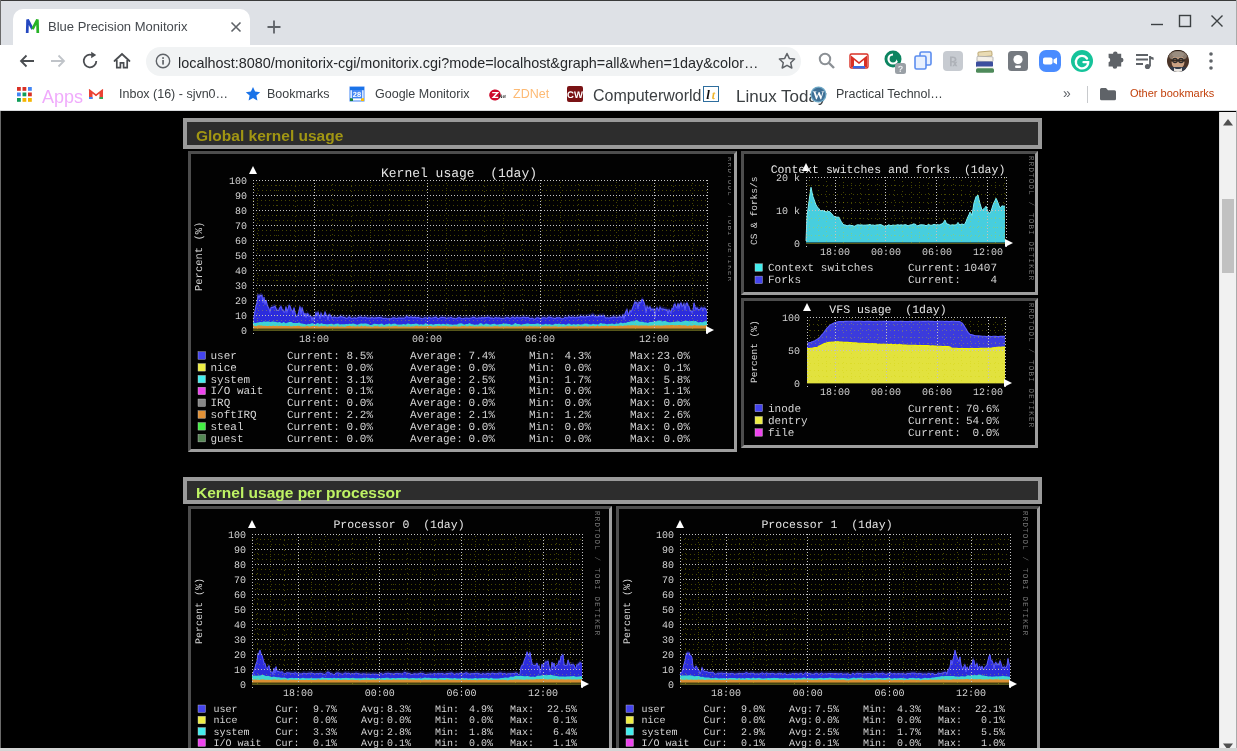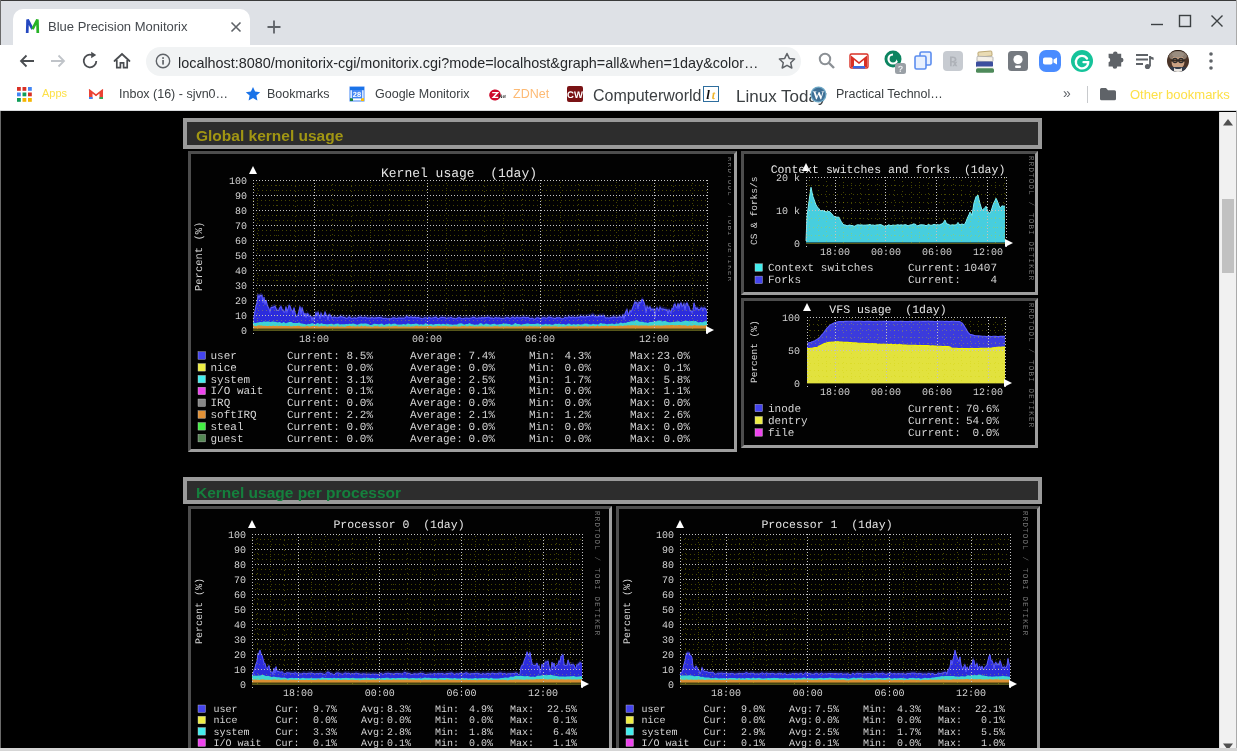--- a/index.html
+++ b/index.html
@@ -140,21 +140,21 @@
     <rect x="0.0" y="0.0" width="3.8" height="3.8" fill="#d93025"></rect>
     <rect x="5.5" y="0.0" width="3.8" height="3.8" fill="#d93025"></rect>
     <rect x="11.0" y="0.0" width="3.8" height="3.8" fill="#4285f4"></rect>
     <rect x="0.0" y="5.5" width="3.8" height="3.8" fill="#4285f4"></rect>
     <rect x="5.5" y="5.5" width="3.8" height="3.8" fill="#0f9d58"></rect>
     <rect x="11.0" y="5.5" width="3.8" height="3.8" fill="#d93025"></rect>
     <rect x="0.0" y="11.0" width="3.8" height="3.8" fill="#0f9d58"></rect>
     <rect x="5.5" y="11.0" width="3.8" height="3.8" fill="#f4b400"></rect>
     <rect x="11.0" y="11.0" width="3.8" height="3.8" fill="#f4b400"></rect>
   </svg>
-<div class="abs" style="left:42px;top:87px;font-size:11px;color:#fde047">Apps</div>
+<div class="abs" style="left:42px;top:87px;font-size:18px;color:#f0abfc">Apps</div>
 <svg class="abs" style="left:88px;top:86px" width="16" height="16" viewBox="0 0 16 16">
     <path d="M1,3.5 V13 H4.5 V7.5 L8,10.2 L11.5,7.5 V13 H15 V3.5 L8,9 Z" fill="#ea4335"></path>
     <path d="M1,3.5 L8,9 L15,3.5" fill="none" stroke="#ea4335" stroke-width="1.2"></path>
     <rect x="1" y="11" width="3.5" height="2" fill="#4285f4"></rect>
     <rect x="11.5" y="11" width="3.5" height="2" fill="#34a853"></rect>
   </svg>
 <div class="abs" style="left:119px;top:87px;font-size:12.5px;color:#3c4043">Inbox (16) - sjvn0…</div>
 <svg class="abs" style="left:245px;top:86px" width="16" height="16" viewBox="0 0 16 16">
     <path d="M8,1 L10.1,5.6 L15.2,6.2 L11.4,9.6 L12.4,14.6 L8,12.1 L3.6,14.6 L4.6,9.6 L0.8,6.2 L5.9,5.6 Z" fill="#1a73e8"></path>
   </svg>
@@ -189,25 +189,25 @@
     <circle cx="8.5" cy="8.5" r="8" fill="#6da6c4"></circle>
     <circle cx="8.5" cy="8.5" r="6.7" fill="#3f7096"></circle>
     <text x="8.5" y="12.8" text-anchor="middle" font-size="11.5" font-weight="bold" fill="#fff" font-family="Liberation Serif">W</text>
   </svg>
 <div class="abs" style="left:836px;top:87px;font-size:12.5px;color:#3c4043">Practical Technol…</div>
 <div class="abs" style="left:1063px;top:85px;font-size:14px;color:#5f6368">»</div>
 <div class="abs" style="left:1087px;top:86px;width:1px;height:17px;background:#c8cacd"></div>
 <svg class="abs" style="left:1099px;top:87px" width="18" height="14" viewBox="0 0 18 14">
     <path d="M1,2.5 a1.5,1.5 0 0 1 1.5,-1.5 h4.5 l2,2.2 h6.5 a1.5,1.5 0 0 1 1.5,1.5 v7 a1.5,1.5 0 0 1 -1.5,1.5 h-13 a1.5,1.5 0 0 1 -1.5,-1.5 z" fill="#5f6368"></path>
   </svg>
-<div class="abs" style="left:1130px;top:87px;font-size:13px;color:#fde047">Other bookmarks</div>
+<div class="abs" style="left:1130px;top:87px;font-size:11px;color:#c2410c">Other bookmarks</div>
 <div class="abs" style="left:183px;top:118px;width:859px;height:31px;background:#2d2d2d;border:4px solid #9a9a9a"></div>
 <div class="abs" style="left:196px;top:127px;font-size:15.5px;font-weight:bold;color:#a19613">Global kernel usage</div>
 <div class="abs" style="left:183px;top:477px;width:859px;height:27px;background:#2d2d2d;border:4px solid #9a9a9a"></div>
-<div class="abs" style="left:196px;top:484px;font-size:15.5px;font-weight:bold;color:#15803d">Kernel usage per processor</div>
+<div class="abs" style="left:196px;top:484px;font-size:15.5px;font-weight:bold;color:#bef264">Kernel usage per processor</div>
 <div class="abs" style="left:188px;top:151px;width:549px;height:301px;background:#000;border:3px solid;border-color:#4d4d4d #9e9e9e #9e9e9e #4d4d4d"></div>
 <div class="abs" style="left:741px;top:151px;width:297px;height:144px;background:#000;border:3px solid;border-color:#4d4d4d #9e9e9e #9e9e9e #4d4d4d"></div>
 <div class="abs" style="left:741px;top:298px;width:297px;height:150px;background:#000;border:3px solid;border-color:#4d4d4d #9e9e9e #9e9e9e #4d4d4d"></div>
 <div class="abs" style="left:188px;top:506px;width:424px;height:260px;background:#000;border:3px solid;border-color:#4d4d4d #9e9e9e #9e9e9e #4d4d4d"></div>
 <div class="abs" style="left:616px;top:506px;width:424px;height:260px;background:#000;border:3px solid;border-color:#4d4d4d #9e9e9e #9e9e9e #4d4d4d"></div>
 <svg class="abs" style="left:191px;top:154px" width="540" height="295" viewBox="191 154 540 295">
     <rect x="191" y="154" width="540" height="295" fill="#020202"></rect>
     <polygon points="253,330 253,316.0 254,315.3 255,308.1 256,303.4 257,300.3 258,292.6 259,295.0 260,292.6 261,293.3 262,292.6 263,300.5 264,294.5 265,302.1 266,297.7 267,301.7 268,304.3 269,306.3 270,309.3 271,305.1 272,304.8 273,304.8 274,304.2 275,303.7 276,306.0 277,307.9 278,307.9 279,307.5 280,305.1 281,303.9 282,307.1 283,307.3 284,309.7 285,309.4 286,304.1 287,309.4 288,306.5 289,303.0 290,303.6 291,307.1 292,307.9 293,310.8 294,305.1 295,310.0 296,314.2 297,313.7 298,312.7 299,308.3 300,303.8 301,312.0 302,304.8 303,308.4 304,314.1 305,310.5 306,315.1 307,311.2 308,311.4 309,313.8 310,313.4 311,313.8 312,317.6 313,314.6 314,317.2 315,314.0 316,310.2 317,312.8 318,309.7 319,312.4 320,316.4 321,310.9 322,313.5 323,312.9 324,314.3 325,309.1 326,313.0 327,313.1 328,317.6 329,312.2 330,312.7 331,313.7 332,315.6 333,314.9 334,314.4 335,314.8 336,315.2 337,315.3 338,315.2 339,314.9 340,314.2 341,314.0 342,314.4 343,314.6 344,314.8 345,315.2 346,315.5 347,315.7 348,315.1 349,314.3 350,314.7 351,315.4 352,315.8 353,315.7 354,315.3 355,315.4 356,315.7 357,315.5 358,315.1 359,314.7 360,314.5 361,314.5 362,315.1 363,315.3 364,314.9 365,314.6 366,315.0 367,315.6 368,315.4 369,315.3 370,315.6 371,315.3 372,314.8 373,315.4 374,315.7 375,315.3 376,315.3 377,315.3 378,315.1 379,315.1 380,315.1 381,315.0 382,315.4 383,315.9 384,315.9 385,315.8 386,315.7 387,316.2 388,316.4 389,316.0 390,316.3 391,316.3 392,315.7 393,315.3 394,315.2 395,315.5 396,315.9 397,315.9 398,315.6 399,315.4 400,315.4 401,315.5 402,315.6 403,315.5 404,315.7 405,315.2 406,314.5 407,314.0 408,314.4 409,315.2 410,314.8 411,314.2 412,314.7 413,315.2 414,314.8 415,314.7 416,315.4 417,315.2 418,314.9 419,315.3 420,315.5 421,315.9 422,316.1 423,315.9 424,315.5 425,315.2 426,315.2 427,315.6 428,315.4 429,314.9 430,315.2 431,315.6 432,315.4 433,315.3 434,315.2 435,314.8 436,314.7 437,315.3 438,316.2 439,316.0 440,315.2 441,314.9 442,314.7 443,315.0 444,315.2 445,315.1 446,315.8 447,315.8 448,315.2 449,315.5 450,315.2 451,314.8 452,315.4 453,315.8 454,315.6 455,316.1 456,316.4 457,315.7 458,315.2 459,315.1 460,315.2 461,315.6 462,316.0 463,316.2 464,315.8 465,315.5 466,315.5 467,315.5 468,315.8 469,315.9 470,315.6 471,315.4 472,315.2 473,314.9 474,314.7 475,315.2 476,315.8 477,315.9 478,315.4 479,315.2 480,315.5 481,315.4 482,315.1 483,315.3 484,315.3 485,315.0 486,315.0 487,314.9 488,314.5 489,314.7 490,315.4 491,315.6 492,315.4 493,315.8 494,315.9 495,315.3 496,315.0 497,315.3 498,315.5 499,315.3 500,315.4 501,315.9 502,316.1 503,315.9 504,315.6 505,315.5 506,315.2 507,315.1 508,315.1 509,315.6 510,315.9 511,315.4 512,314.8 513,314.5 514,315.1 515,315.8 516,315.2 517,314.5 518,315.0 519,315.3 520,315.3 521,315.2 522,315.0 523,314.7 524,314.5 525,314.9 526,315.3 527,314.9 528,314.9 529,315.4 530,316.1 531,316.2 532,315.6 533,315.9 534,316.8 535,316.6 536,315.7 537,315.2 538,315.3 539,315.6 540,316.2 541,316.2 542,315.4 543,315.2 544,315.2 545,315.2 546,315.8 547,315.7 548,314.8 549,314.5 550,314.8 551,314.9 552,315.3 553,315.5 554,315.8 555,316.1 556,315.4 557,315.0 558,315.3 559,315.1 560,315.0 561,315.9 562,316.3 563,316.1 564,315.6 565,314.8 566,314.9 567,315.5 568,314.9 569,314.1 570,314.8 571,315.3 572,314.7 573,314.4 574,314.7 575,315.2 576,315.2 577,314.6 578,314.8 579,314.9 580,314.1 581,313.8 582,314.3 583,314.4 584,314.2 585,314.5 586,314.4 587,314.1 588,313.9 589,313.8 590,313.7 591,313.4 592,312.6 593,312.3 594,313.3 595,314.1 596,314.2 597,314.3 598,314.2 599,313.7 600,313.4 601,313.6 602,313.8 603,313.2 604,313.3 605,314.8 606,315.6 607,315.2 608,315.2 609,315.6 610,315.2 611,315.0 612,315.1 613,314.5 614,314.3 615,314.6 616,314.7 617,314.9 618,314.8 619,314.3 620,314.1 621,314.7 622,314.9 623,311.9 624,317.2 625,311.1 626,308.6 627,307.2 628,311.8 629,311.6 630,307.9 631,309.4 632,307.1 633,304.5 634,302.0 635,299.5 636,300.6 637,300.1 638,306.3 639,299.6 640,300.4 641,299.7 642,296.9 643,297.3 644,300.1 645,303.2 646,310.3 647,303.9 648,305.6 649,305.8 650,304.3 651,307.8 652,306.4 653,307.7 654,306.4 655,315.6 656,306.2 657,305.3 658,306.8 659,308.3 660,304.8 661,306.2 662,306.6 663,306.4 664,307.1 665,306.9 666,307.7 667,307.1 668,311.6 669,307.3 670,308.9 671,310.4 672,306.0 673,306.6 674,302.3 675,301.6 676,304.5 677,305.4 678,300.7 679,306.1 680,301.4 681,300.6 682,304.0 683,303.0 684,301.1 685,307.9 686,301.4 687,300.7 688,302.9 689,304.1 690,308.3 691,308.0 692,310.0 693,308.2 694,300.3 695,304.1 696,307.2 697,305.2 698,306.7 699,307.1 700,307.3 701,305.4 702,305.3 703,308.1 704,305.3 705,306.0 706,306.6 707,310.1 707,330" fill="#131345"></polygon>
     <polygon points="253,330 253,318.5 254,317.8 255,310.7 256,305.9 257,302.9 258,295.2 259,297.5 260,295.2 261,295.9 262,295.2 263,303.0 264,297.0 265,304.7 266,300.2 267,304.2 268,306.9 269,308.8 270,311.9 271,307.7 272,307.3 273,307.4 274,306.8 275,306.2 276,308.5 277,310.5 278,310.4 279,310.1 280,307.6 281,306.5 282,309.6 283,309.9 284,312.2 285,312.0 286,306.6 287,311.9 288,309.1 289,305.6 290,306.2 291,309.6 292,310.4 293,313.3 294,307.6 295,312.5 296,316.8 297,316.3 298,315.3 299,310.9 300,306.3 301,314.6 302,307.4 303,310.9 304,316.6 305,313.0 306,317.7 307,313.7 308,314.0 309,316.4 310,315.9 311,316.4 312,320.1 313,317.1 314,319.8 315,316.5 316,312.8 317,315.3 318,312.3 319,314.9 320,318.9 321,313.4 322,316.1 323,315.4 324,316.8 325,311.6 326,315.5 327,315.6 328,320.1 329,314.7 330,315.3 331,316.3 332,318.1 333,317.5 334,316.9 335,317.3 336,317.8 337,317.8 338,317.7 339,317.4 340,316.7 341,316.5 342,316.9 343,317.2 344,317.4 345,317.7 346,318.1 347,318.2 348,317.7 349,316.9 350,317.2 351,318.0 352,318.4 353,318.3 354,317.8 355,317.9 356,318.3 357,318.0 358,317.6 359,317.3 360,317.0 361,317.1 362,317.6 363,317.9 364,317.4 365,317.1 366,317.6 367,318.1 368,318.0 369,317.9 370,318.2 371,317.9 372,317.4 373,317.9 374,318.2 375,317.9 376,317.8 377,317.9 378,317.6 379,317.6 380,317.6 381,317.6 382,317.9 383,318.4 384,318.5 385,318.3 386,318.3 387,318.8 388,318.9 389,318.5 390,318.8 391,318.9 392,318.2 393,317.9 394,317.8 395,318.0 396,318.5 397,318.5 398,318.1 399,317.9 400,318.0 401,318.1 402,318.1 403,318.1 404,318.2 405,317.8 406,317.0 407,316.6 408,316.9 409,317.7 410,317.4 411,316.8 412,317.2 413,317.8 414,317.4 415,317.2 416,317.9 417,317.7 418,317.4 419,317.8 420,318.0 421,318.4 422,318.7 423,318.5 424,318.1 425,317.8 426,317.8 427,318.2 428,318.0 429,317.4 430,317.7 431,318.2 432,318.0 433,317.8 434,317.7 435,317.4 436,317.2 437,317.9 438,318.8 439,318.6 440,317.8 441,317.5 442,317.2 443,317.5 444,317.8 445,317.6 446,318.3 447,318.4 448,317.8 449,318.1 450,317.8 451,317.3 452,318.0 453,318.4 454,318.2 455,318.6 456,318.9 457,318.3 458,317.7 459,317.6 460,317.8 461,318.2 462,318.5 463,318.7 464,318.4 465,318.0 466,318.0 467,318.1 468,318.3 469,318.4 470,318.2 471,318.0 472,317.8 473,317.4 474,317.3 475,317.7 476,318.3 477,318.4 478,318.0 479,317.8 480,318.1 481,317.9 482,317.6 483,317.9 484,317.9 485,317.6 486,317.5 487,317.5 488,317.1 489,317.3 490,317.9 491,318.1 492,317.9 493,318.3 494,318.5 495,317.8 496,317.5 497,317.9 498,318.0 499,317.8 500,318.0 501,318.4 502,318.6 503,318.4 504,318.2 505,318.0 506,317.8 507,317.6 508,317.6 509,318.1 510,318.4 511,318.0 512,317.4 513,317.0 514,317.6 515,318.3 516,317.7 517,317.1 518,317.6 519,317.9 520,317.8 521,317.7 522,317.6 523,317.3 524,317.0 525,317.4 526,317.8 527,317.5 528,317.4 529,318.0 530,318.6 531,318.7 532,318.1 533,318.4 534,319.3 535,319.2 536,318.3 537,317.8 538,317.8 539,318.1 540,318.7 541,318.7 542,317.9 543,317.8 544,317.8 545,317.8 546,318.3 547,318.2 548,317.4 549,317.1 550,317.3 551,317.5 552,317.8 553,318.0 554,318.3 555,318.6 556,318.0 557,317.5 558,317.8 559,317.7 560,317.6 561,318.4 562,318.9 563,318.7 564,318.1 565,317.4 566,317.5 567,318.1 568,317.4 569,316.6 570,317.3 571,317.8 572,317.3 573,317.0 574,317.2 575,317.8 576,317.7 577,317.1 578,317.3 579,317.5 580,316.7 581,316.4 582,316.8 583,316.9 584,316.7 585,317.0 586,317.0 587,316.6 588,316.5 589,316.3 590,316.3 591,316.0 592,315.2 593,314.8 594,315.9 595,316.7 596,316.7 597,316.9 598,316.7 599,316.3 600,315.9 601,316.1 602,316.4 603,315.8 604,315.8 605,317.3 606,318.2 607,317.7 608,317.7 609,318.2 610,317.8 611,317.6 612,317.6 613,317.1 614,316.9 615,317.2 616,317.3 617,317.4 618,317.4 619,316.9 620,316.7 621,317.3 622,317.5 623,314.4 624,319.7 625,313.7 626,311.2 627,309.7 628,314.3 629,314.2 630,310.5 631,312.0 632,309.7 633,307.1 634,304.6 635,302.0 636,303.1 637,302.6 638,308.9 639,302.1 640,303.0 641,302.3 642,299.4 643,299.9 644,302.6 645,305.7 646,312.9 647,306.4 648,308.1 649,308.4 650,306.8 651,310.4 652,309.0 653,310.2 654,309.0 655,318.1 656,308.8 657,307.9 658,309.4 659,310.9 660,307.3 661,308.7 662,309.1 663,308.9 664,309.6 665,309.4 666,310.3 667,309.7 668,314.1 669,309.8 670,311.4 671,312.9 672,308.5 673,309.1 674,304.9 675,304.2 676,307.0 677,307.9 678,303.3 679,308.7 680,304.0 681,303.1 682,306.5 683,305.6 684,303.7 685,310.5 686,303.9 687,303.2 688,305.5 689,306.7 690,310.8 691,310.6 692,312.5 693,310.7 694,302.8 695,306.7 696,309.7 697,307.8 698,309.2 699,309.6 700,309.8 701,307.9 702,307.8 703,310.7 704,307.9 705,308.5 706,309.2 707,312.6 707,330" fill="#2c2cdc"></polygon>
     <polyline points="253,318.5 254,317.8 255,310.7 256,305.9 257,302.9 258,295.2 259,297.5 260,295.2 261,295.9 262,295.2 263,303.0 264,297.0 265,304.7 266,300.2 267,304.2 268,306.9 269,308.8 270,311.9 271,307.7 272,307.3 273,307.4 274,306.8 275,306.2 276,308.5 277,310.5 278,310.4 279,310.1 280,307.6 281,306.5 282,309.6 283,309.9 284,312.2 285,312.0 286,306.6 287,311.9 288,309.1 289,305.6 290,306.2 291,309.6 292,310.4 293,313.3 294,307.6 295,312.5 296,316.8 297,316.3 298,315.3 299,310.9 300,306.3 301,314.6 302,307.4 303,310.9 304,316.6 305,313.0 306,317.7 307,313.7 308,314.0 309,316.4 310,315.9 311,316.4 312,320.1 313,317.1 314,319.8 315,316.5 316,312.8 317,315.3 318,312.3 319,314.9 320,318.9 321,313.4 322,316.1 323,315.4 324,316.8 325,311.6 326,315.5 327,315.6 328,320.1 329,314.7 330,315.3 331,316.3 332,318.1 333,317.5 334,316.9 335,317.3 336,317.8 337,317.8 338,317.7 339,317.4 340,316.7 341,316.5 342,316.9 343,317.2 344,317.4 345,317.7 346,318.1 347,318.2 348,317.7 349,316.9 350,317.2 351,318.0 352,318.4 353,318.3 354,317.8 355,317.9 356,318.3 357,318.0 358,317.6 359,317.3 360,317.0 361,317.1 362,317.6 363,317.9 364,317.4 365,317.1 366,317.6 367,318.1 368,318.0 369,317.9 370,318.2 371,317.9 372,317.4 373,317.9 374,318.2 375,317.9 376,317.8 377,317.9 378,317.6 379,317.6 380,317.6 381,317.6 382,317.9 383,318.4 384,318.5 385,318.3 386,318.3 387,318.8 388,318.9 389,318.5 390,318.8 391,318.9 392,318.2 393,317.9 394,317.8 395,318.0 396,318.5 397,318.5 398,318.1 399,317.9 400,318.0 401,318.1 402,318.1 403,318.1 404,318.2 405,317.8 406,317.0 407,316.6 408,316.9 409,317.7 410,317.4 411,316.8 412,317.2 413,317.8 414,317.4 415,317.2 416,317.9 417,317.7 418,317.4 419,317.8 420,318.0 421,318.4 422,318.7 423,318.5 424,318.1 425,317.8 426,317.8 427,318.2 428,318.0 429,317.4 430,317.7 431,318.2 432,318.0 433,317.8 434,317.7 435,317.4 436,317.2 437,317.9 438,318.8 439,318.6 440,317.8 441,317.5 442,317.2 443,317.5 444,317.8 445,317.6 446,318.3 447,318.4 448,317.8 449,318.1 450,317.8 451,317.3 452,318.0 453,318.4 454,318.2 455,318.6 456,318.9 457,318.3 458,317.7 459,317.6 460,317.8 461,318.2 462,318.5 463,318.7 464,318.4 465,318.0 466,318.0 467,318.1 468,318.3 469,318.4 470,318.2 471,318.0 472,317.8 473,317.4 474,317.3 475,317.7 476,318.3 477,318.4 478,318.0 479,317.8 480,318.1 481,317.9 482,317.6 483,317.9 484,317.9 485,317.6 486,317.5 487,317.5 488,317.1 489,317.3 490,317.9 491,318.1 492,317.9 493,318.3 494,318.5 495,317.8 496,317.5 497,317.9 498,318.0 499,317.8 500,318.0 501,318.4 502,318.6 503,318.4 504,318.2 505,318.0 506,317.8 507,317.6 508,317.6 509,318.1 510,318.4 511,318.0 512,317.4 513,317.0 514,317.6 515,318.3 516,317.7 517,317.1 518,317.6 519,317.9 520,317.8 521,317.7 522,317.6 523,317.3 524,317.0 525,317.4 526,317.8 527,317.5 528,317.4 529,318.0 530,318.6 531,318.7 532,318.1 533,318.4 534,319.3 535,319.2 536,318.3 537,317.8 538,317.8 539,318.1 540,318.7 541,318.7 542,317.9 543,317.8 544,317.8 545,317.8 546,318.3 547,318.2 548,317.4 549,317.1 550,317.3 551,317.5 552,317.8 553,318.0 554,318.3 555,318.6 556,318.0 557,317.5 558,317.8 559,317.7 560,317.6 561,318.4 562,318.9 563,318.7 564,318.1 565,317.4 566,317.5 567,318.1 568,317.4 569,316.6 570,317.3 571,317.8 572,317.3 573,317.0 574,317.2 575,317.8 576,317.7 577,317.1 578,317.3 579,317.5 580,316.7 581,316.4 582,316.8 583,316.9 584,316.7 585,317.0 586,317.0 587,316.6 588,316.5 589,316.3 590,316.3 591,316.0 592,315.2 593,314.8 594,315.9 595,316.7 596,316.7 597,316.9 598,316.7 599,316.3 600,315.9 601,316.1 602,316.4 603,315.8 604,315.8 605,317.3 606,318.2 607,317.7 608,317.7 609,318.2 610,317.8 611,317.6 612,317.6 613,317.1 614,316.9 615,317.2 616,317.3 617,317.4 618,317.4 619,316.9 620,316.7 621,317.3 622,317.5 623,314.4 624,319.7 625,313.7 626,311.2 627,309.7 628,314.3 629,314.2 630,310.5 631,312.0 632,309.7 633,307.1 634,304.6 635,302.0 636,303.1 637,302.6 638,308.9 639,302.1 640,303.0 641,302.3 642,299.4 643,299.9 644,302.6 645,305.7 646,312.9 647,306.4 648,308.1 649,308.4 650,306.8 651,310.4 652,309.0 653,310.2 654,309.0 655,318.1 656,308.8 657,307.9 658,309.4 659,310.9 660,307.3 661,308.7 662,309.1 663,308.9 664,309.6 665,309.4 666,310.3 667,309.7 668,314.1 669,309.8 670,311.4 671,312.9 672,308.5 673,309.1 674,304.9 675,304.2 676,307.0 677,307.9 678,303.3 679,308.7 680,304.0 681,303.1 682,306.5 683,305.6 684,303.7 685,310.5 686,303.9 687,303.2 688,305.5 689,306.7 690,310.8 691,310.6 692,312.5 693,310.7 694,302.8 695,306.7 696,309.7 697,307.8 698,309.2 699,309.6 700,309.8 701,307.9 702,307.8 703,310.7 704,307.9 705,308.5 706,309.2 707,312.6" fill="none" stroke="#5a5aff" stroke-width="1.1"></polyline>

